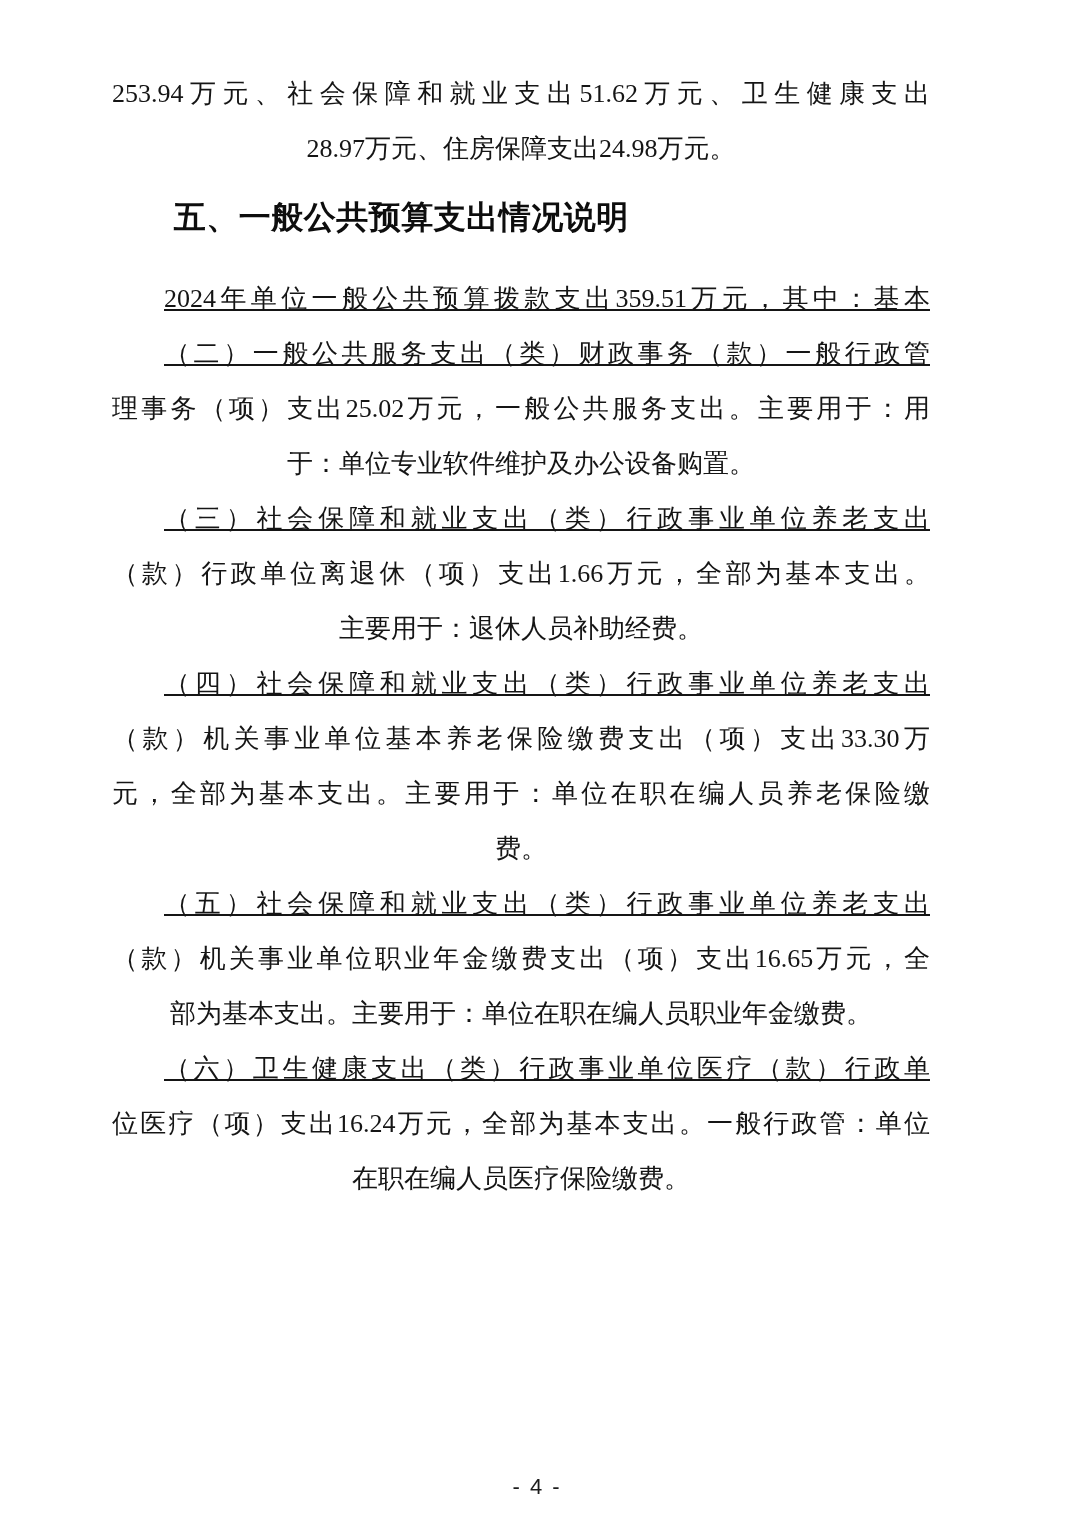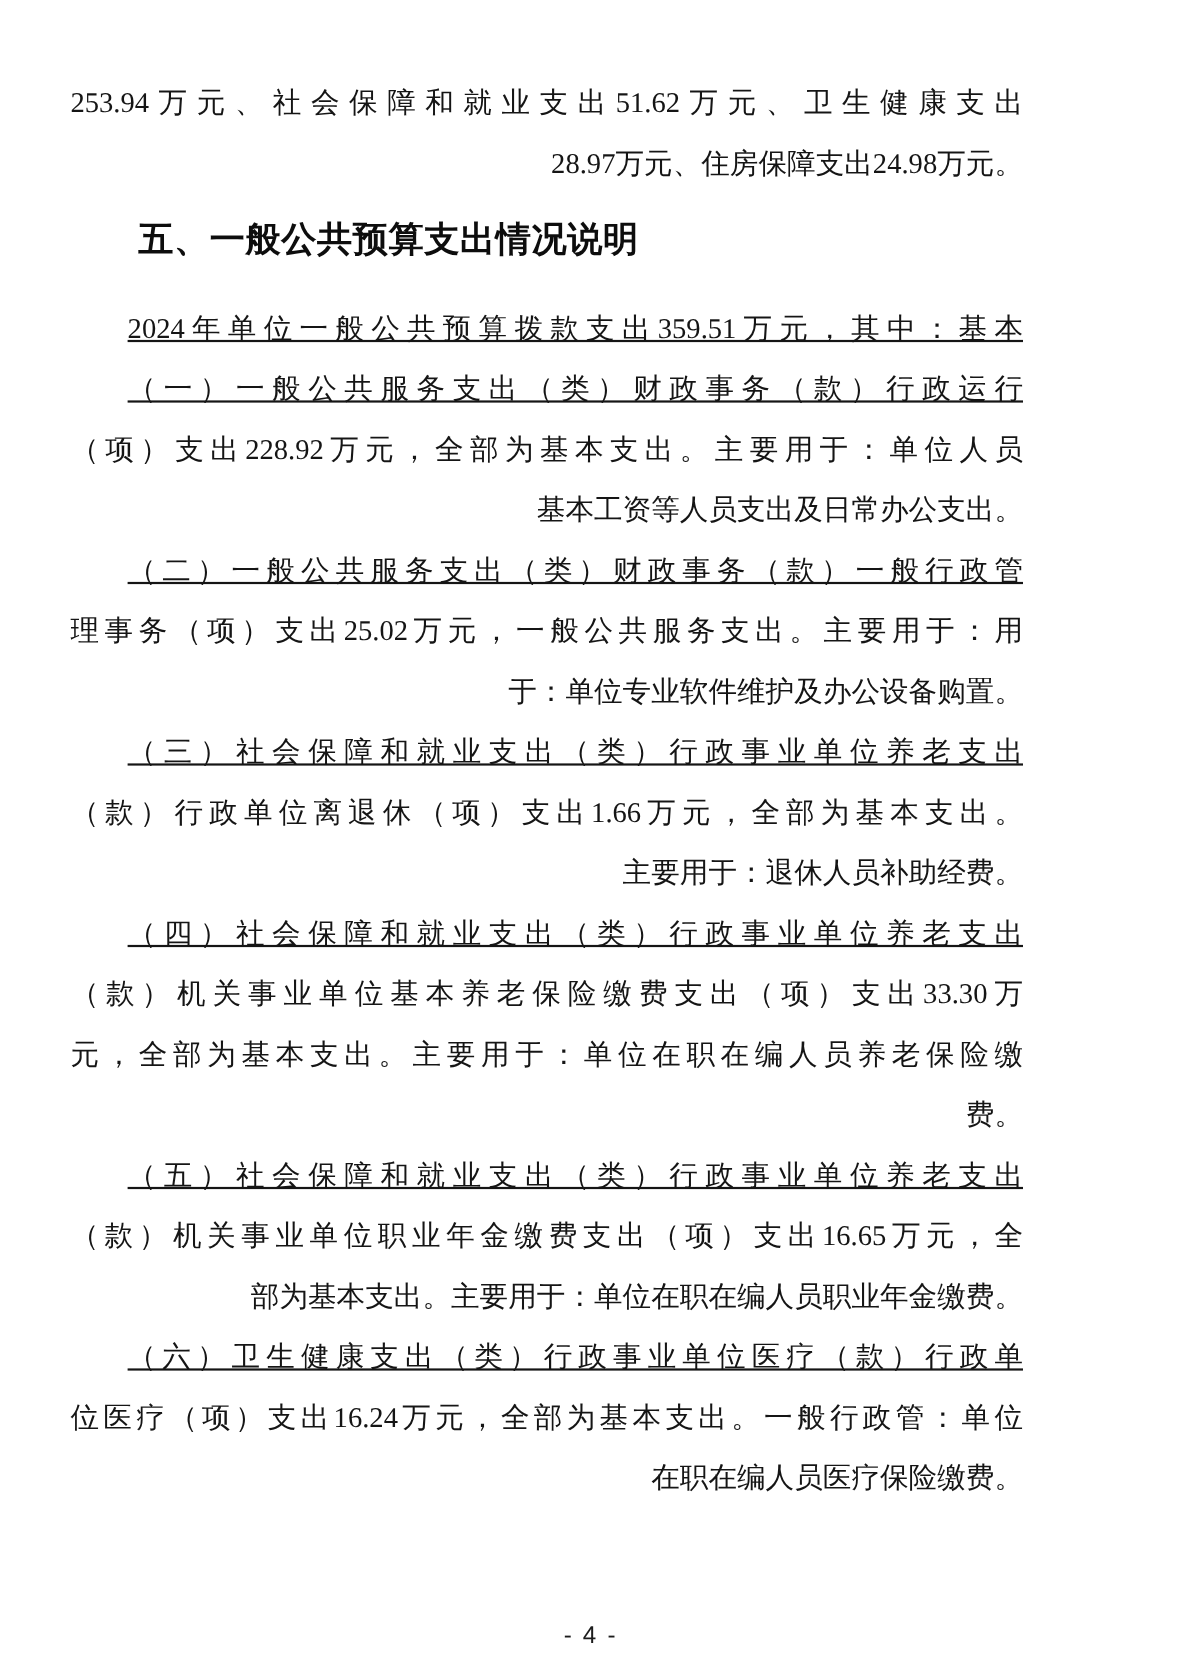--- a/index.html
+++ b/index.html
@@ -6,37 +6,37 @@
     margin: 0;
     padding: 0;
     background: #ffffff;
   }
   .page {
     position: relative;
     width: 1074px;
     height: 1520px;
     background: #ffffff;
     box-sizing: border-box;
-    padding: 66px 144px 0 64px;
+    padding: 66px 144px 0 112px;
     overflow: hidden;
   }
   .doc {
     font-family: "Liberation Serif", serif;
     font-size: 26px;
     line-height: 55px;
     color: #151515;
   }
   
   .line {
     text-align: justify;
     text-align-last: justify;
     white-space: nowrap;
   }
   .line.final {
-    text-align: right;
+    text-align: center;
     text-align-last: auto;
   }
   .line.indent {
     text-indent: 2em;
     text-decoration: underline;
   }
   .heading {
     font-family: "Liberation Sans", sans-serif;
     font-weight: 700;
     font-size: 32px;
@@ -69,25 +69,20 @@
         <div class="line final">28.97万元、住房保障支出24.98万元。</div>
       </div>
 
     <h2 class="heading">五、一般公共预算支出情况说明</h2>
 
     <div id="paras">
         <div>
           <div class="line indent">2024年单位一般公共预算拨款支出359.51万元，其中：基本</div>
         </div>
         <div>
-          <div class="line indent">（一）一般公共服务支出（类）财政事务（款）行政运行</div>
-          <div class="line">（项）支出228.92万元，全部为基本支出。主要用于：单位人员</div>
-          <div class="line final">基本工资等人员支出及日常办公支出。</div>
-        </div>
-        <div>
           <div class="line indent">（二）一般公共服务支出（类）财政事务（款）一般行政管</div>
           <div class="line">理事务（项）支出25.02万元，一般公共服务支出。主要用于：用</div>
           <div class="line final">于：单位专业软件维护及办公设备购置。</div>
         </div>
         <div>
           <div class="line indent">（三）社会保障和就业支出（类）行政事业单位养老支出</div>
           <div class="line">（款）行政单位离退休（项）支出1.66万元，全部为基本支出。</div>
           <div class="line final">主要用于：退休人员补助经费。</div>
         </div>
         <div>

